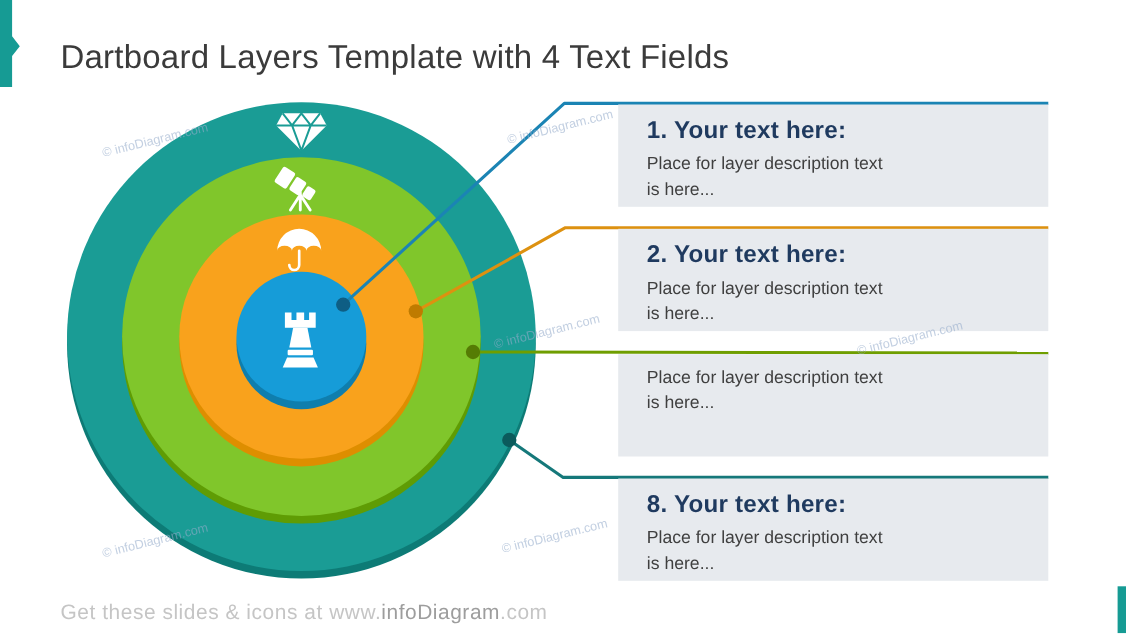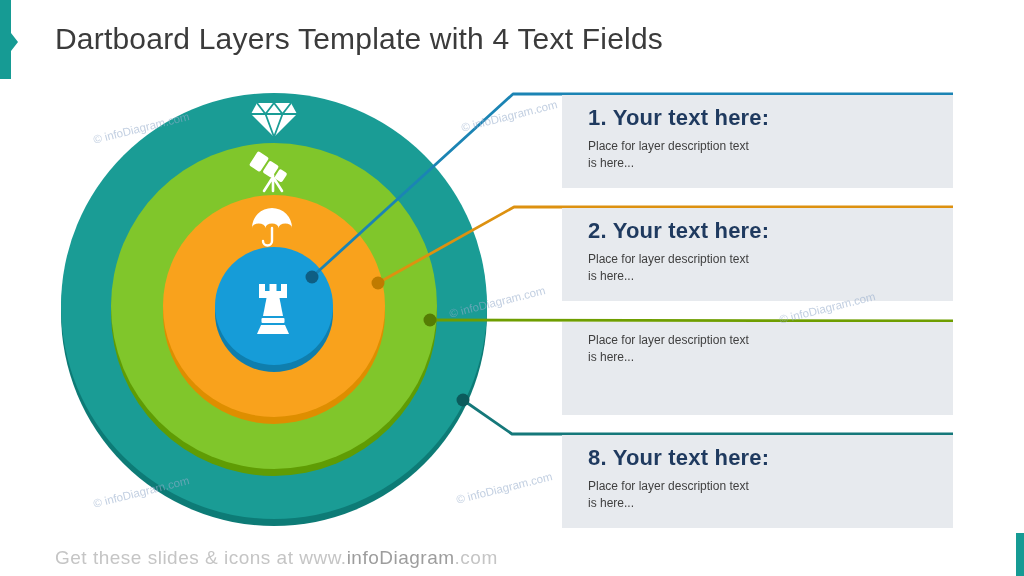--- a/index.html
+++ b/index.html
@@ -1,39 +1,39 @@
 <!DOCTYPE html>
 <html><head>
 <meta charset="utf-8">
 <style>
   html,body{margin:0;padding:0;background:#fff;}
   .slide{
     position:relative;width:1024px;height:576px;background:#ffffff;overflow:hidden;
     font-family:"Liberation Sans", sans-serif;
   }
   .page-title{
-    position:absolute;left:55px;top:22px;
+    position:absolute;left:55px;top:36px;
     font-size:30px;font-weight:300;color:#3b3b3b;letter-spacing:0.2px;
     white-space:nowrap;
   }
   .diagram-svg{position:absolute;left:0;top:0;}
   .callout{
     position:absolute;left:562px;width:391px;height:93px;
     background:#E7EAEE;box-sizing:border-box;
     padding:10px 14px 0 26px;
   }
   .callout.c1{top:95px}
   .callout.c2{top:208px}
   .callout.c3{top:322px}
   .callout.c4{top:435px}
   .callout h3{
     margin:0 0 7px 0;font-size:22px;font-weight:bold;color:#1F3A5F;letter-spacing:0.2px;
   }
   .callout p{
-    margin:0;font-size:12px;color:#3F3F3F;line-height:1.45;white-space:pre-line;
+    margin:0;font-size:16px;color:#3F3F3F;line-height:1.45;white-space:pre-line;
   }
   .wm{
     position:absolute;color:rgba(150,173,203,0.58);font-size:11.5px;
     transform:rotate(-14deg);white-space:nowrap;pointer-events:none;
   }
   .wm.w1{left:92px;top:122px}
   .wm.w2{left:460px;top:110px}
   .wm.w3{left:448px;top:296px}
   .wm.w4{left:778px;top:302px}
   .wm.w5{left:92px;top:486px}

